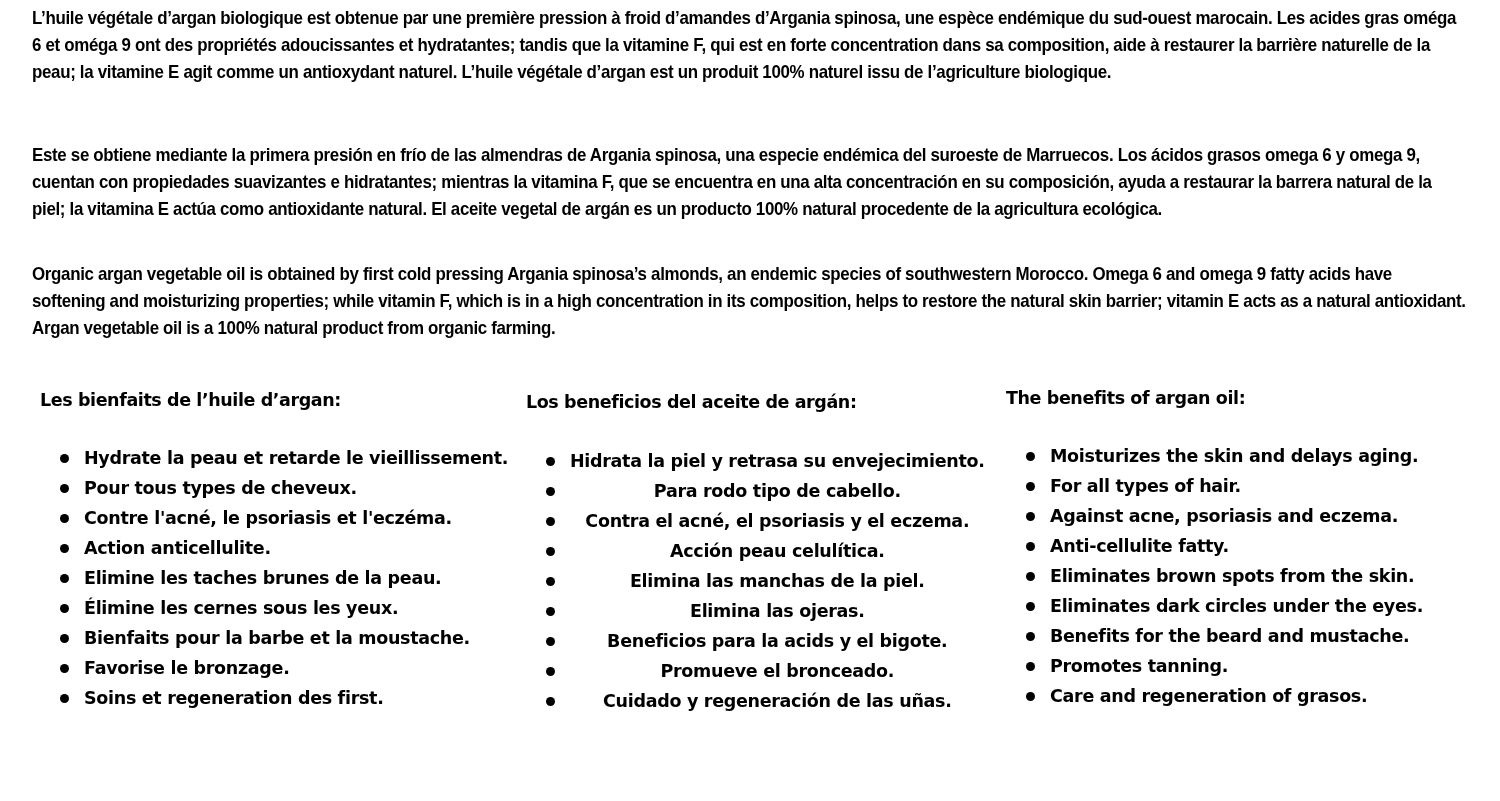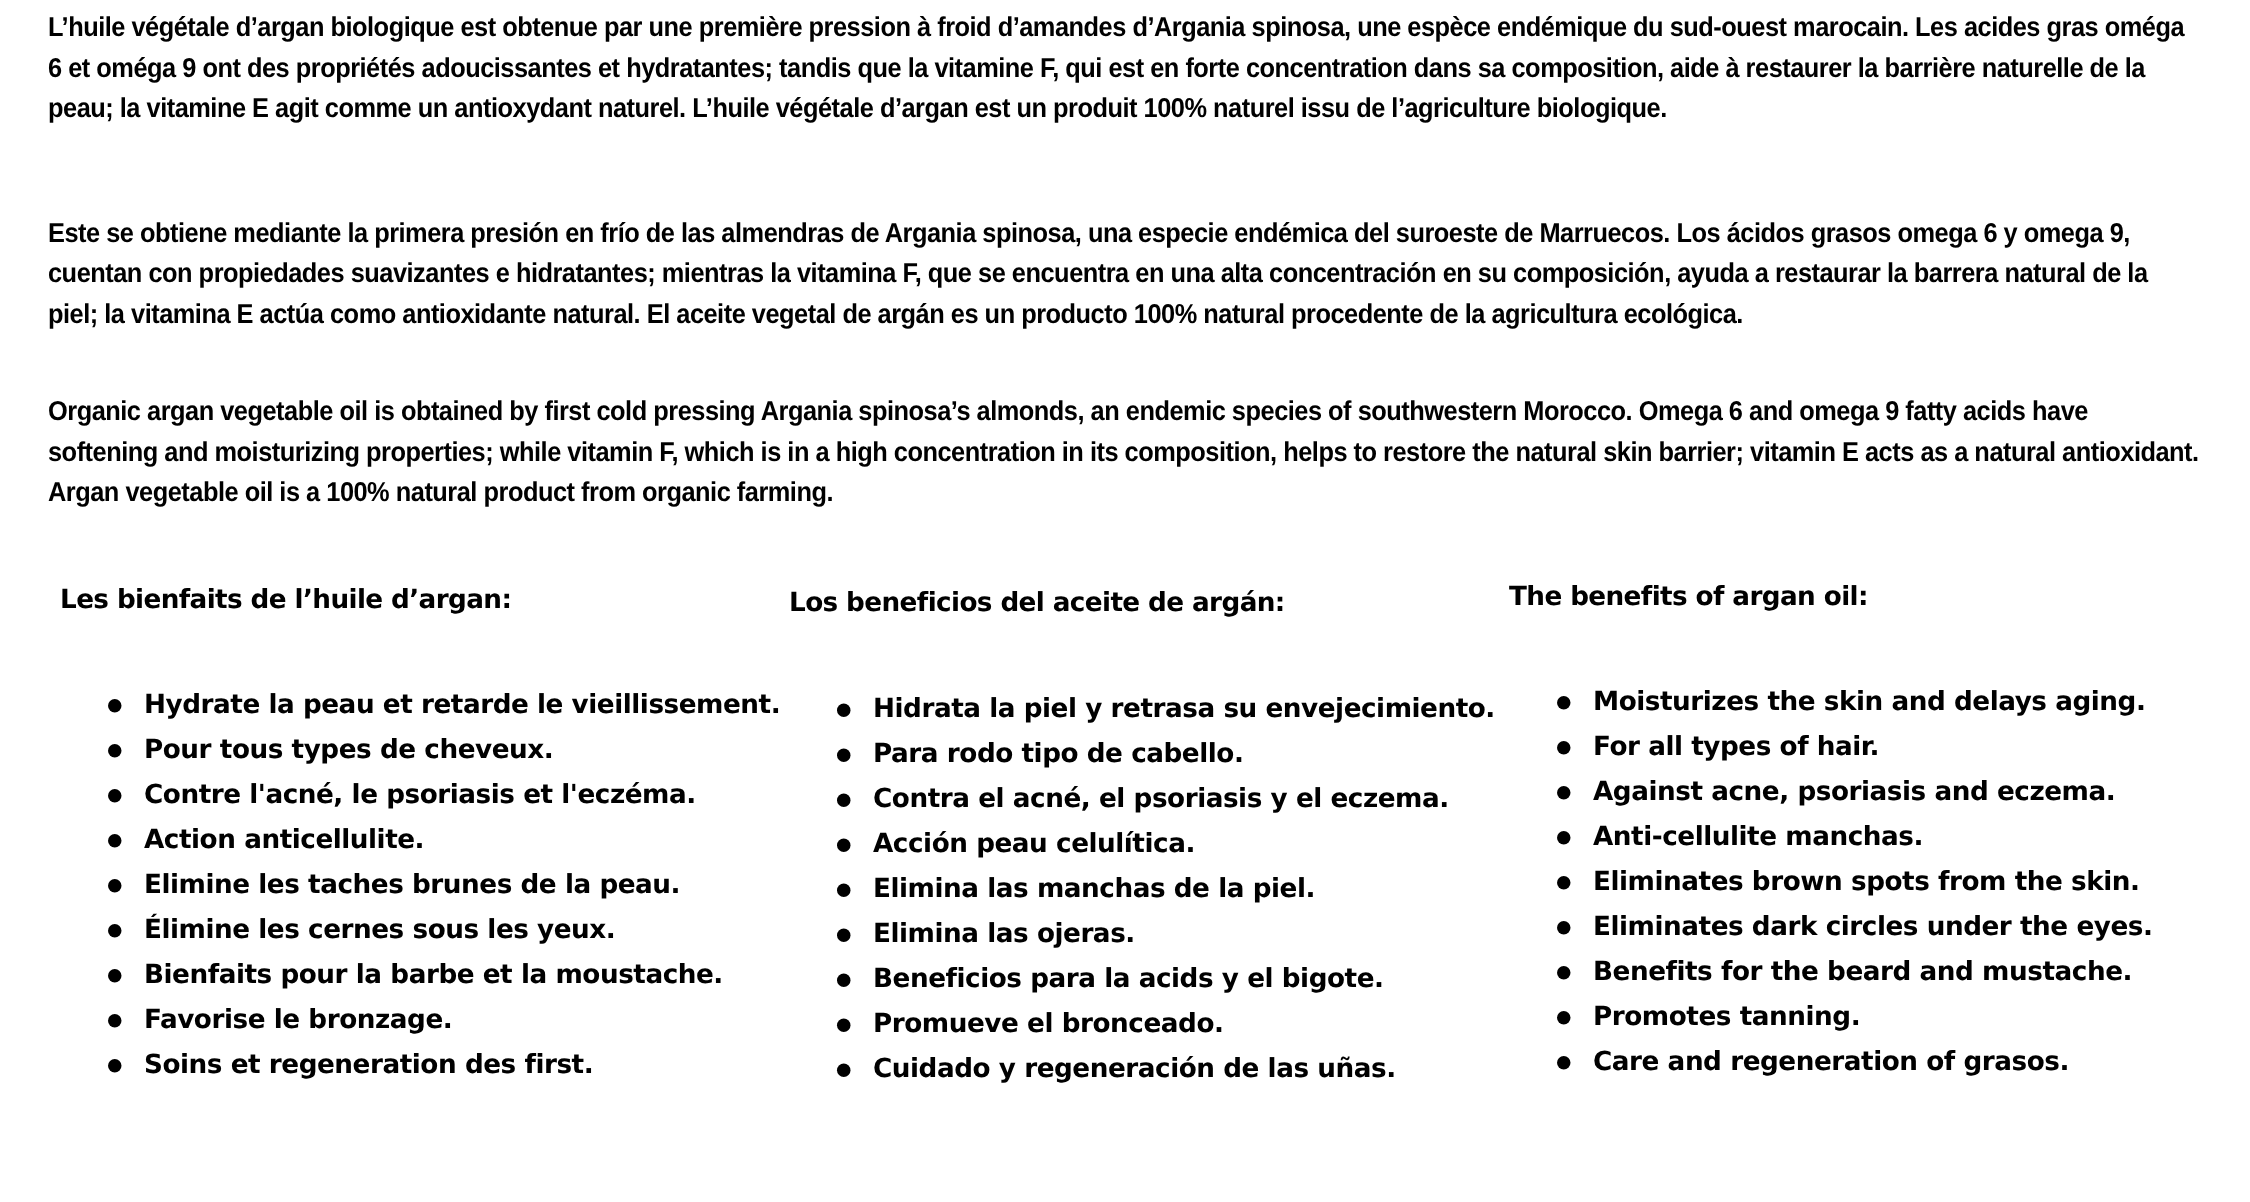--- a/index.html
+++ b/index.html
@@ -42,21 +42,21 @@
       left: 0;
       top: 0;
       font-size: 17.5px;
       white-space: nowrap;
       letter-spacing: -0.4px;
       margin: 4px;
     }
     .col ul {
       position: absolute;
       left: 0;
-      margin: 12px;
+      margin: 0;
       padding: 0;
       list-style: none;
     }
     .col li {
       position: relative;
       height: 30px;
       line-height: 30px;
       font-size: 17.5px;
       white-space: nowrap;
       letter-spacing: -0.3px;
@@ -67,21 +67,21 @@
       left: 24px;
       top: 11px;
       width: 9px;
       height: 9px;
       background: #000;
       border-radius: 50%;
     }
     #col-fr { left: 36px; top: 386px; }
     #col-fr ul { top: 57px; }
     #col-es { left: 522px; top: 388px; }
-    #col-es ul { top: 58px; }
+    #col-es ul { top: 58px; text-align: center; }
     #col-en { left: 1002px; top: 384px; }
     #col-en ul { top: 57px; }
   </style>
 </head>
 <body>
 
 <p id="p-fr" class="para">L’huile végétale d’argan biologique est obtenue par une première pression à froid d’amandes d’Argania spinosa, une espèce endémique du sud-ouest marocain. Les acides gras oméga 6 et oméga 9 ont des propriétés adoucissantes et hydratantes; tandis que la vitamine F, qui est en forte concentration dans sa composition, aide à restaurer la barrière naturelle de la peau; la vitamine E agit comme un antioxydant naturel. L’huile végétale d’argan est un produit 100% naturel issu de l’agriculture biologique.</p>
 <p id="p-es" class="para">Este se obtiene mediante la primera presión en frío de las almendras de Argania spinosa, una especie endémica del suroeste de Marruecos. Los ácidos grasos omega 6 y omega 9, cuentan con propiedades suavizantes e hidratantes; mientras la vitamina F, que se encuentra en una alta concentración en su composición, ayuda a restaurar la barrera natural de la piel; la vitamina E actúa como antioxidante natural. El aceite vegetal de argán es un producto 100% natural procedente de la agricultura ecológica.</p>
 <p id="p-en" class="para">Organic argan vegetable oil is obtained by first cold pressing Argania spinosa’s almonds, an endemic species of southwestern Morocco. Omega 6 and omega 9 fatty acids have softening and moisturizing properties; while vitamin F, which is in a high concentration in its composition, helps to restore the natural skin barrier; vitamin E acts as a natural antioxidant. Argan vegetable oil is a 100% natural product from organic farming.</p>
 
@@ -114,20 +114,20 @@
     <li><span class="bullet"></span><span>Cuidado y regeneración de las uñas.</span></li>
   </ul>
 </div>
 
 <div id="col-en" class="col">
   <h3 class="col-heading">The benefits of argan oil:</h3>
   <ul>
     <li><span class="bullet"></span><span>Moisturizes the skin and delays aging.</span></li>
     <li><span class="bullet"></span><span>For all types of hair.</span></li>
     <li><span class="bullet"></span><span>Against acne, psoriasis and eczema.</span></li>
-    <li><span class="bullet"></span><span>Anti-cellulite manchas.</span></li>
+    <li><span class="bullet"></span><span>Anti-cellulite fatty.</span></li>
     <li><span class="bullet"></span><span>Eliminates brown spots from the skin.</span></li>
     <li><span class="bullet"></span><span>Eliminates dark circles under the eyes.</span></li>
     <li><span class="bullet"></span><span>Benefits for the beard and mustache.</span></li>
     <li><span class="bullet"></span><span>Promotes tanning.</span></li>
     <li><span class="bullet"></span><span>Care and regeneration of grasos.</span></li>
   </ul>
 </div>
 
 </body></html>

